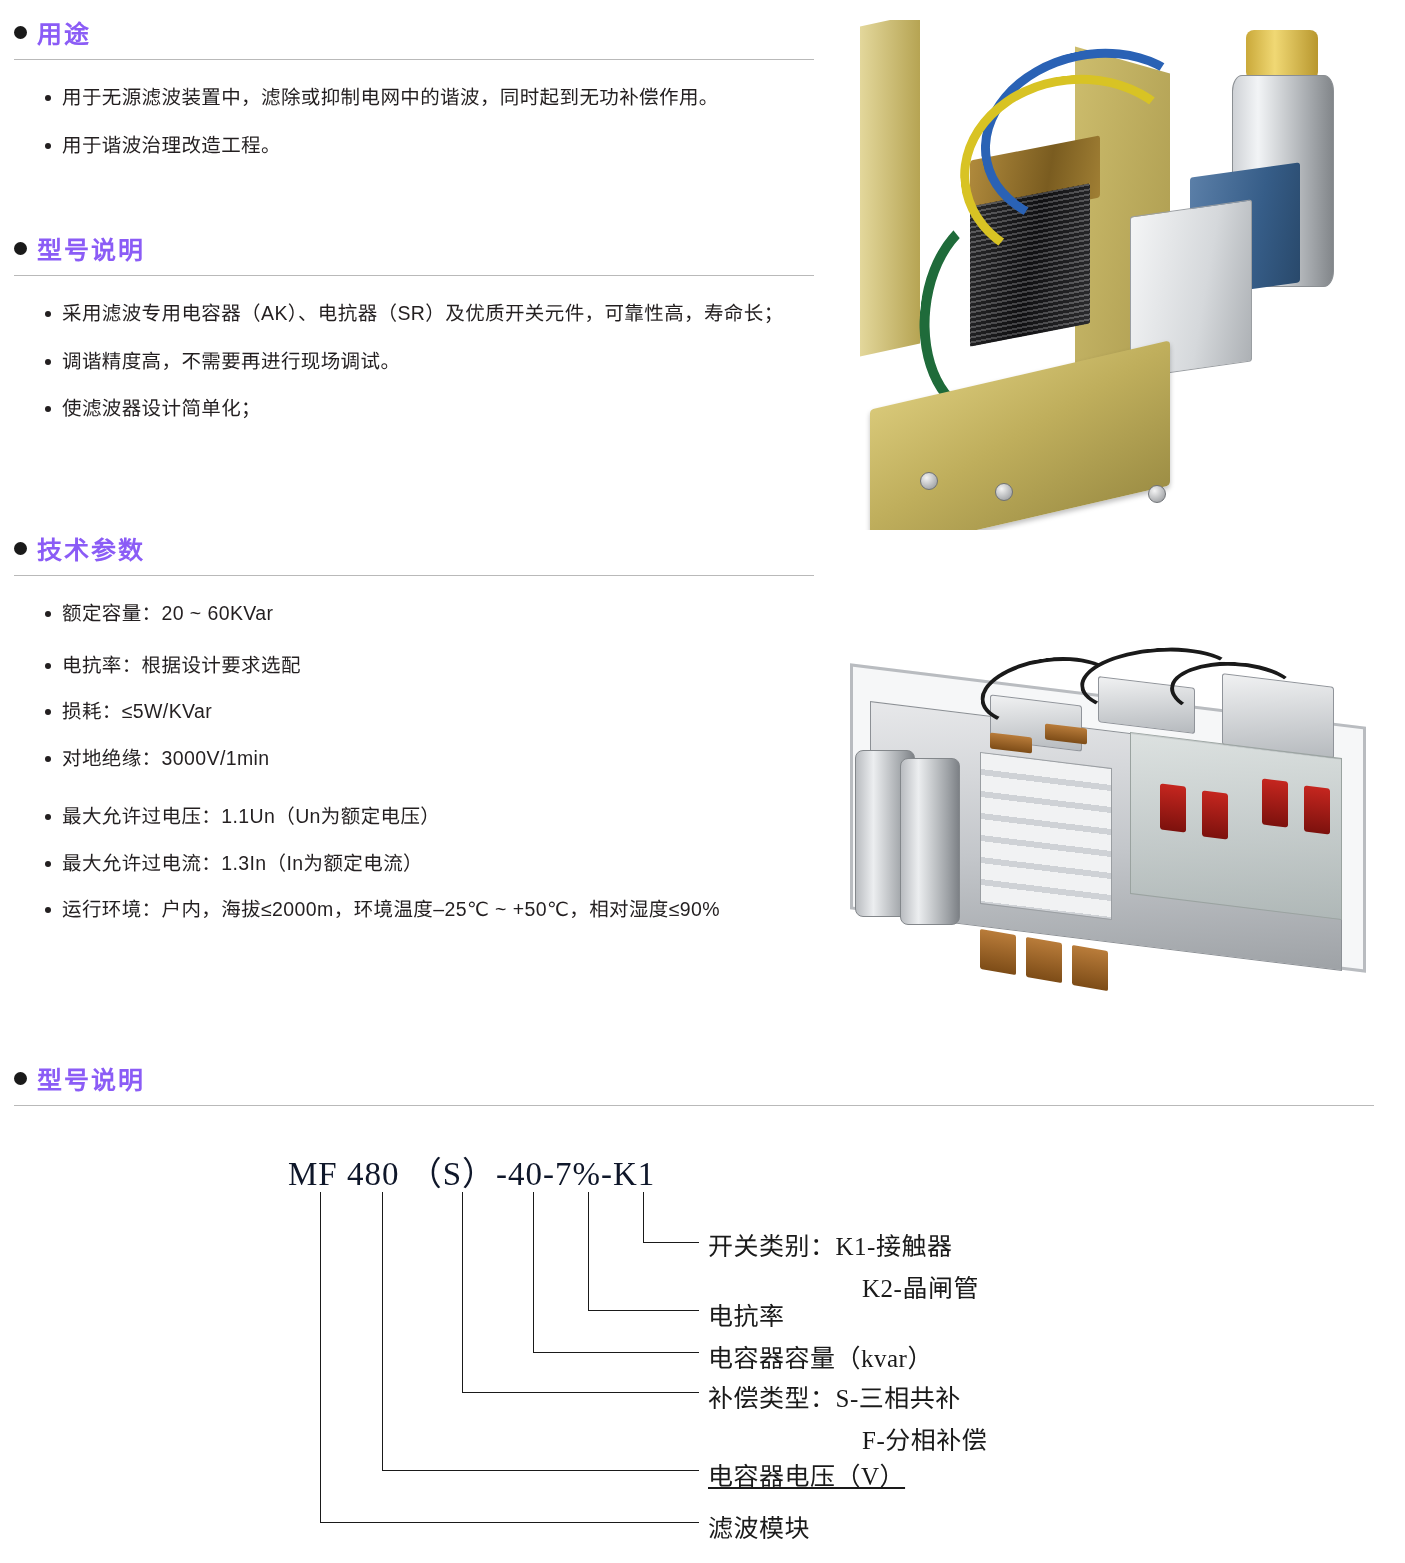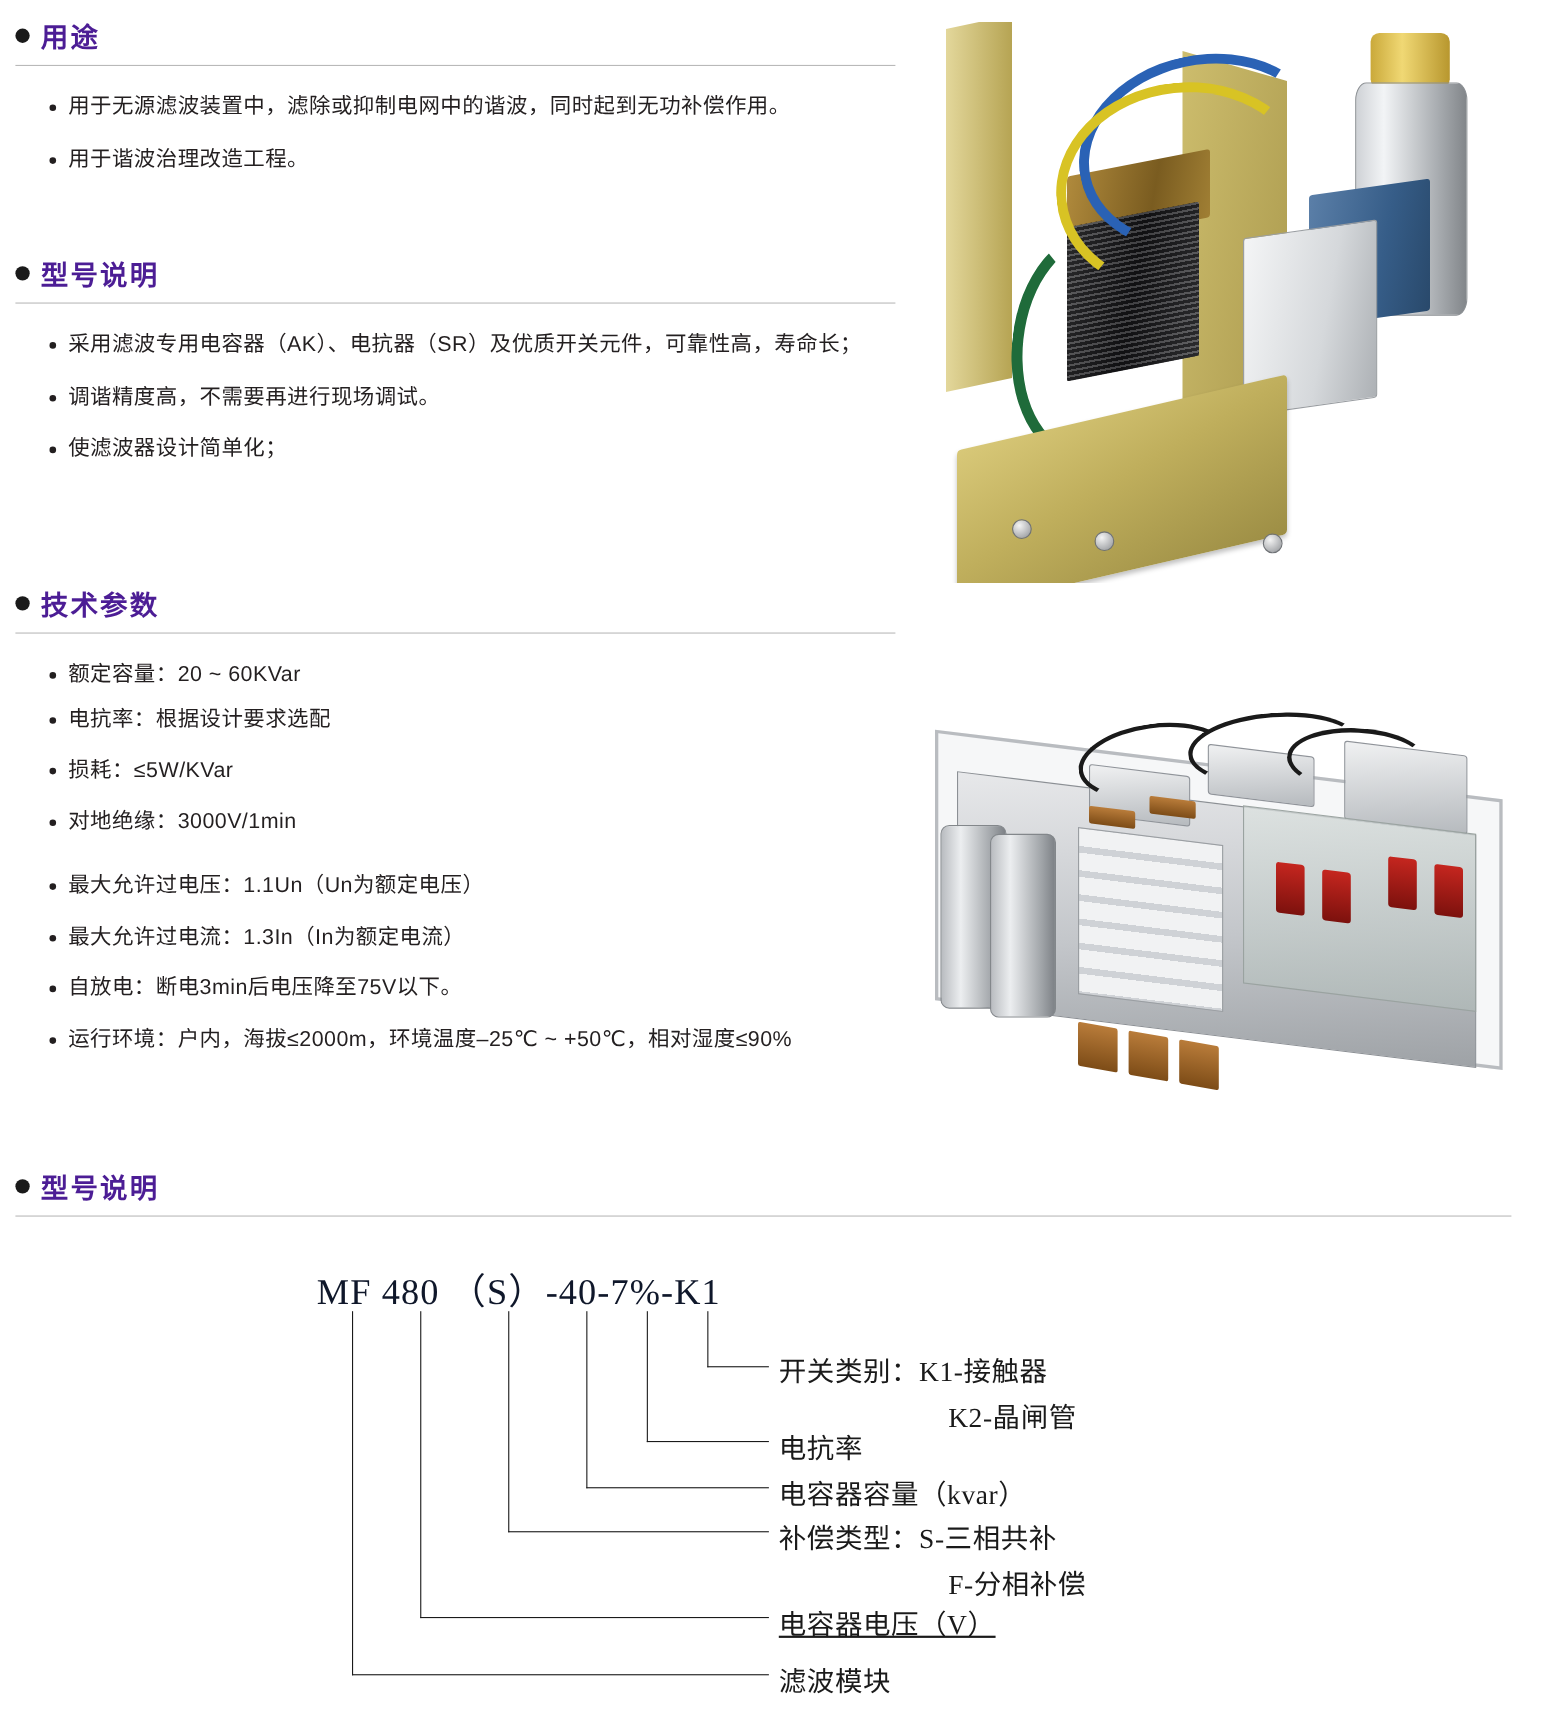--- a/index.html
+++ b/index.html
@@ -29,21 +29,21 @@
     width: 13px;
     height: 13px;
     border-radius: 50%;
     background: #1a1a1a;
     flex: 0 0 auto;
   }
   .sec-title {
     font-size: 25px;
     font-weight: bold;
     letter-spacing: 2px;
-    color: #4c1d95;
+    color: #8b5cf6;
     white-space: nowrap;
   }
   .sec-rule {
     height: 1px;
     background: #b9b9b9;
     margin-top: 9px;
   }
 
   
   ul.items {
@@ -271,27 +271,26 @@
   </ul>
 </div>
 
 <div class="section" style="left:14px; top:530px; width:800px;">
   <div class="sec-head">
     <span class="sec-bullet"></span>
     <span class="sec-title">技术参数</span>
   </div>
   <div class="sec-rule"></div>
   <ul class="items" style="margin-top:22px; padding-left:24px;">
-    <li style="margin-bottom:9px;">额定容量：20 ~ 60KVar</li>
+    <li style="margin-bottom:20px;">额定容量：20 ~ 60KVar</li>
     <li style="margin-bottom:15px;">电抗率：根据设计要求选配</li>
     <li style="margin-bottom:15px;">损耗：≤5W/KVar</li>
     <li style="margin-bottom:27px;">对地绝缘：3000V/1min</li>
     <li style="margin-bottom:15px;">最大允许过电压：1.1Un（Un为额定电压）</li>
     <li style="margin-bottom:15px;">最大允许过电流：1.3In（In为额定电流）</li>
-    <li style="margin-bottom:15px;">自放电：断电3min后电压降至75V以下。</li>
     <li style="margin-bottom:15px;">运行环境：户内，海拔≤2000m，环境温度–25℃ ~ +50℃，相对湿度≤90%</li>
   </ul>
 </div>
 
 <div class="section" style="left:14px; top:1060px; width:1360px;">
   <div class="sec-head">
     <span class="sec-bullet"></span>
     <span class="sec-title">型号说明</span>
   </div>
   <div class="sec-rule"></div>

